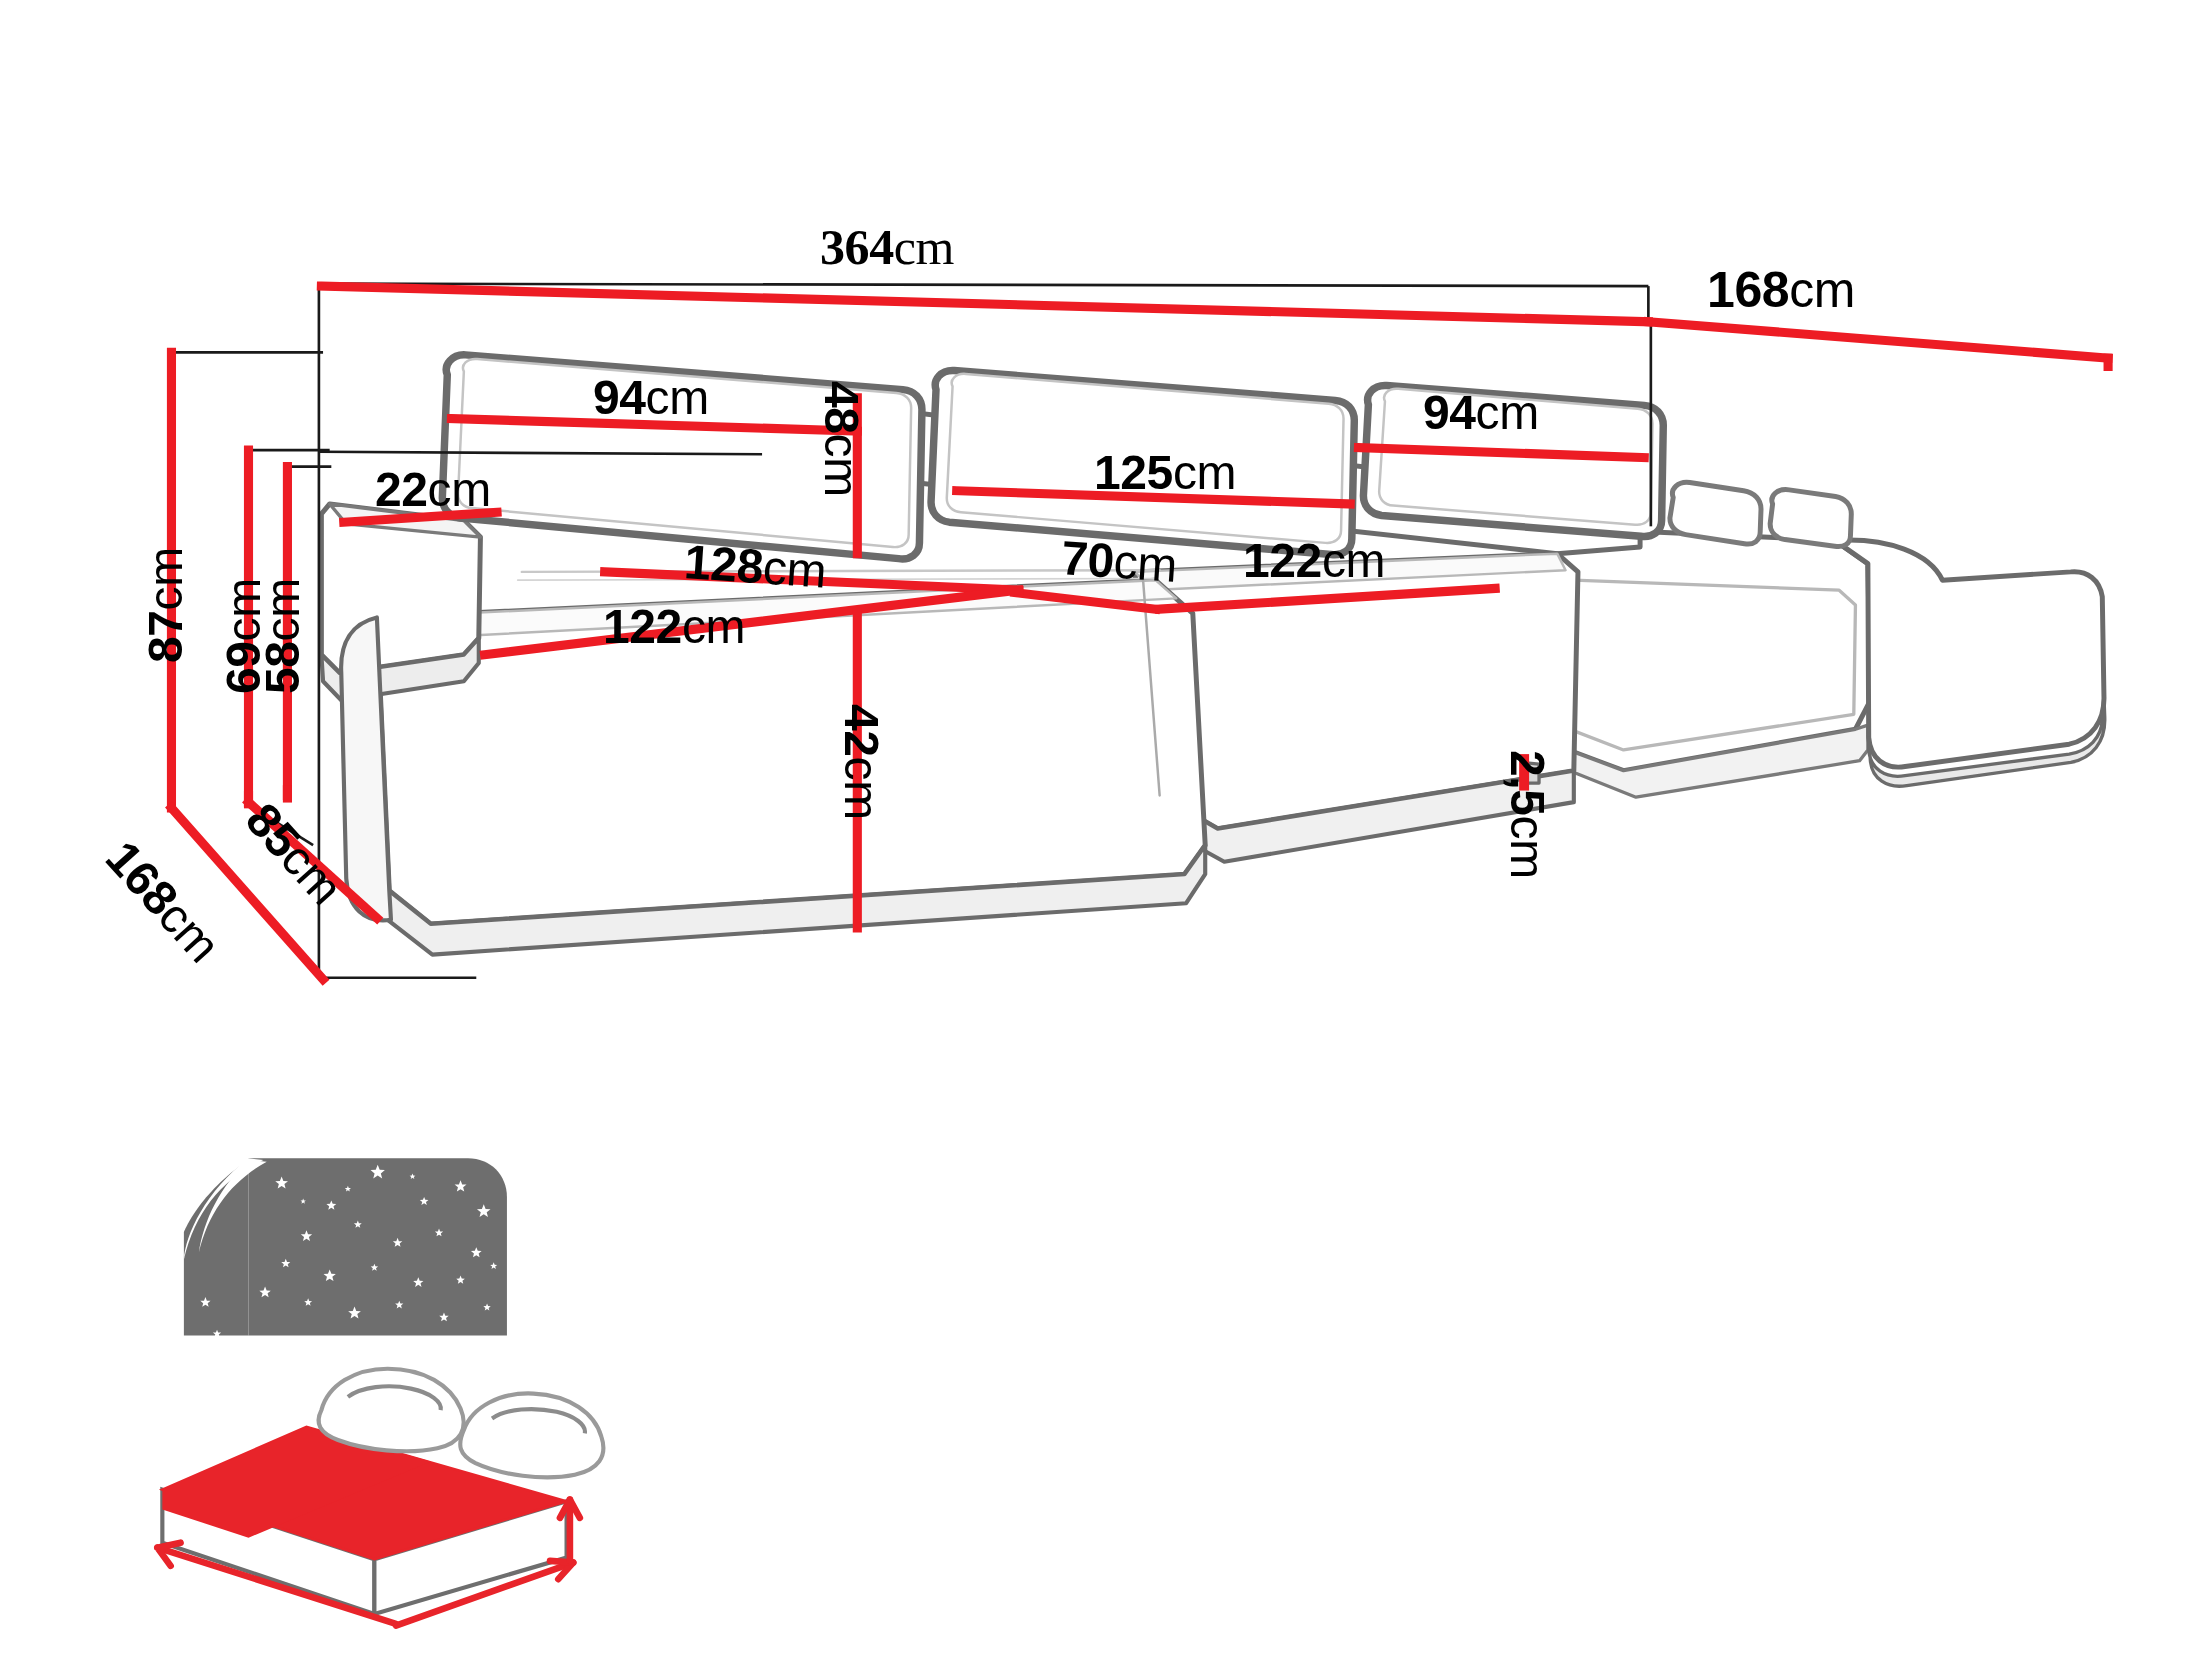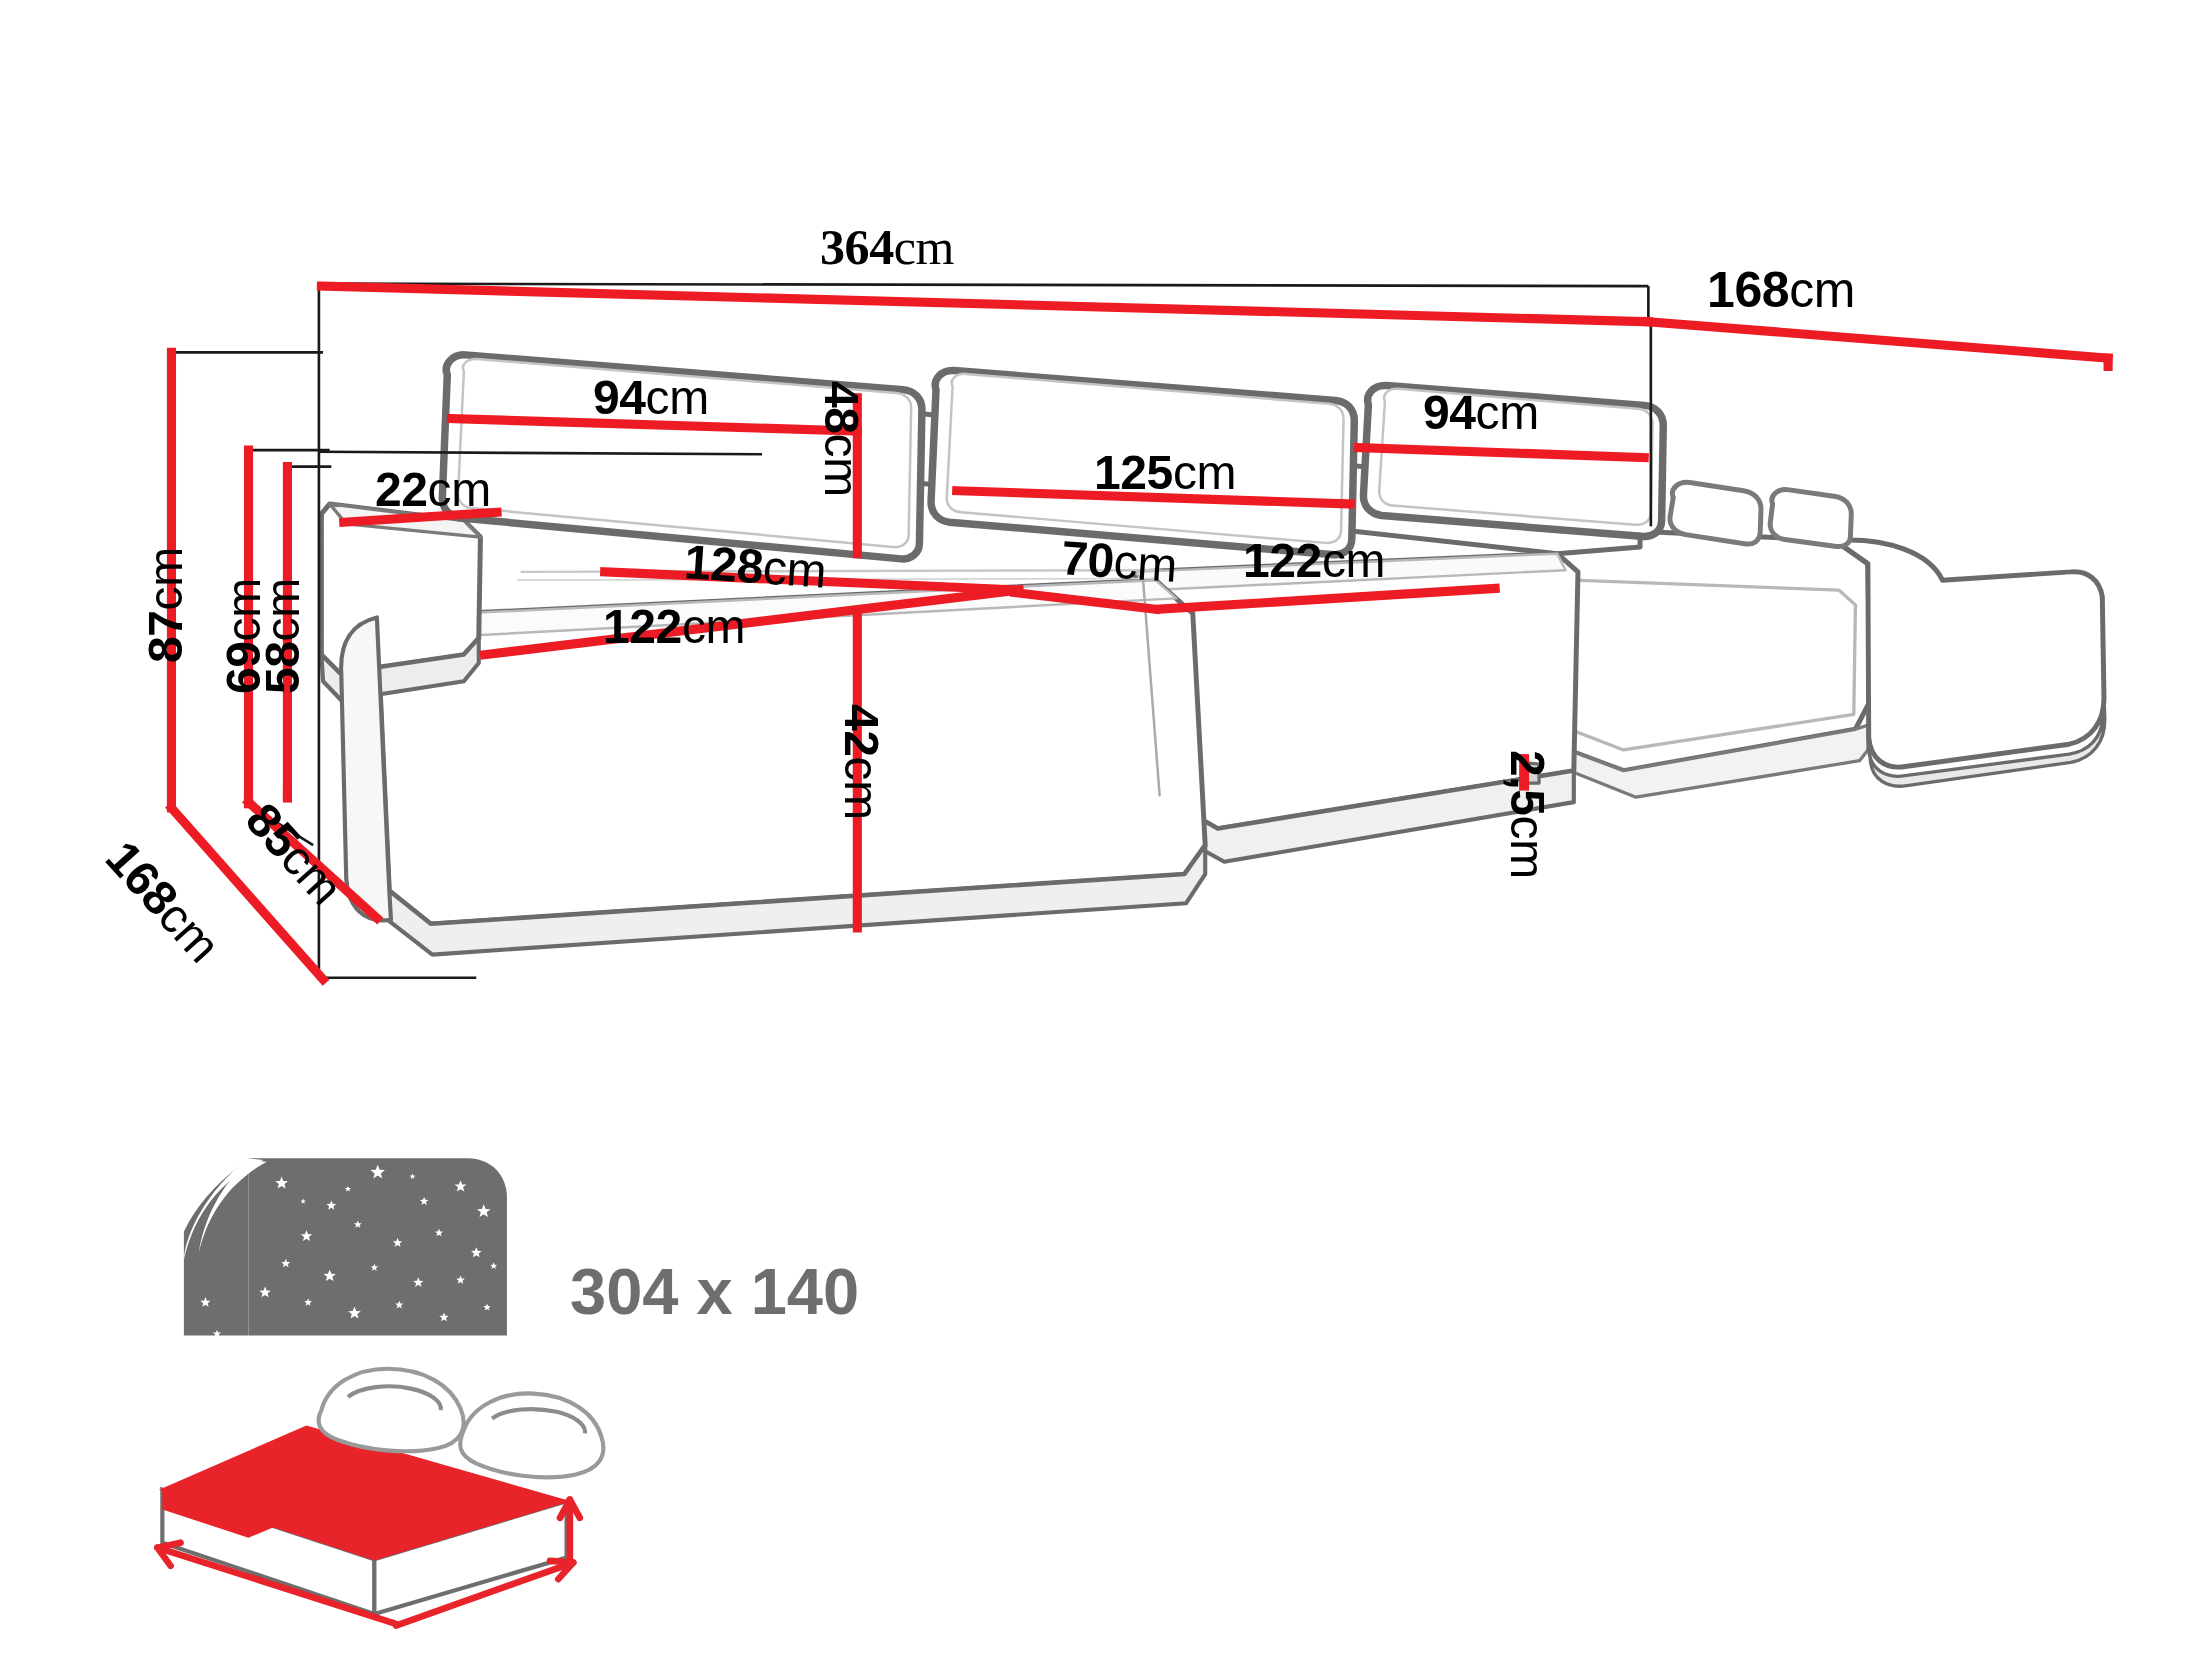--- a/index.html
+++ b/index.html
@@ -305,16 +305,15 @@
   </div>
 
   <div class="dimlabel" style="left:133px; top:833px; font-size:48px; transform:rotate(48deg); transform-origin:0 0;">
     <span class="num">168</span><span class="unit">cm</span>
   </div>
 
   <div class="dimlabel" style="left:273px; top:795px; font-size:48px; transform:rotate(48deg); transform-origin:0 0;">
     <span class="num">85</span><span class="unit">cm</span>
   </div>
 
-  <div class="bedlabel" style="left:570px; top:1259px; font-size:65px;">304 x 140</div>
 
 </div>
 
 
 </body></html>

